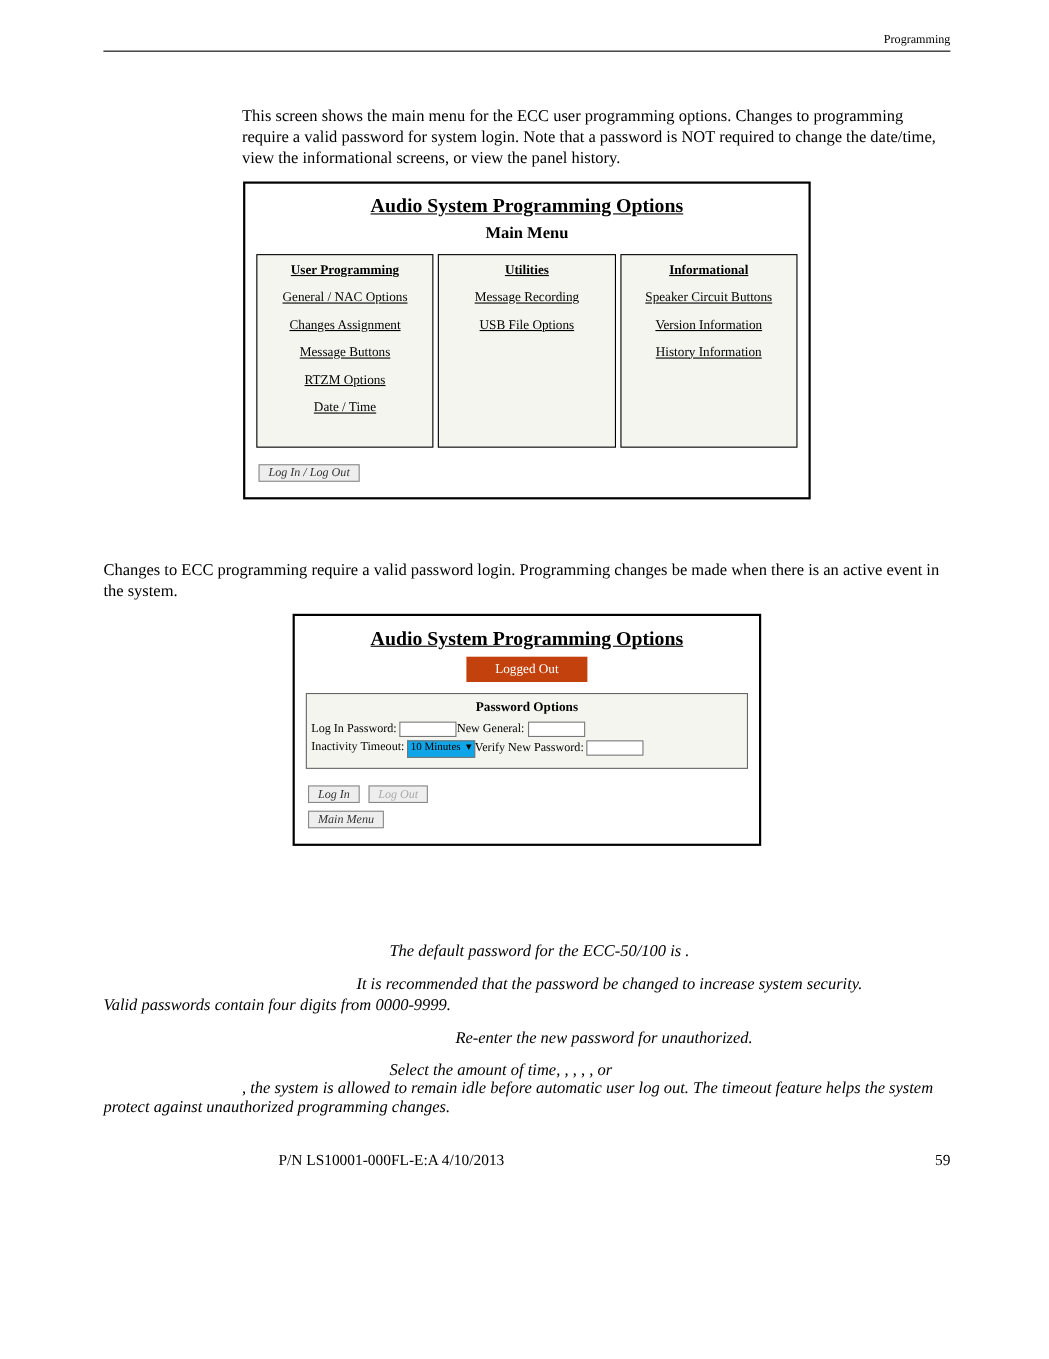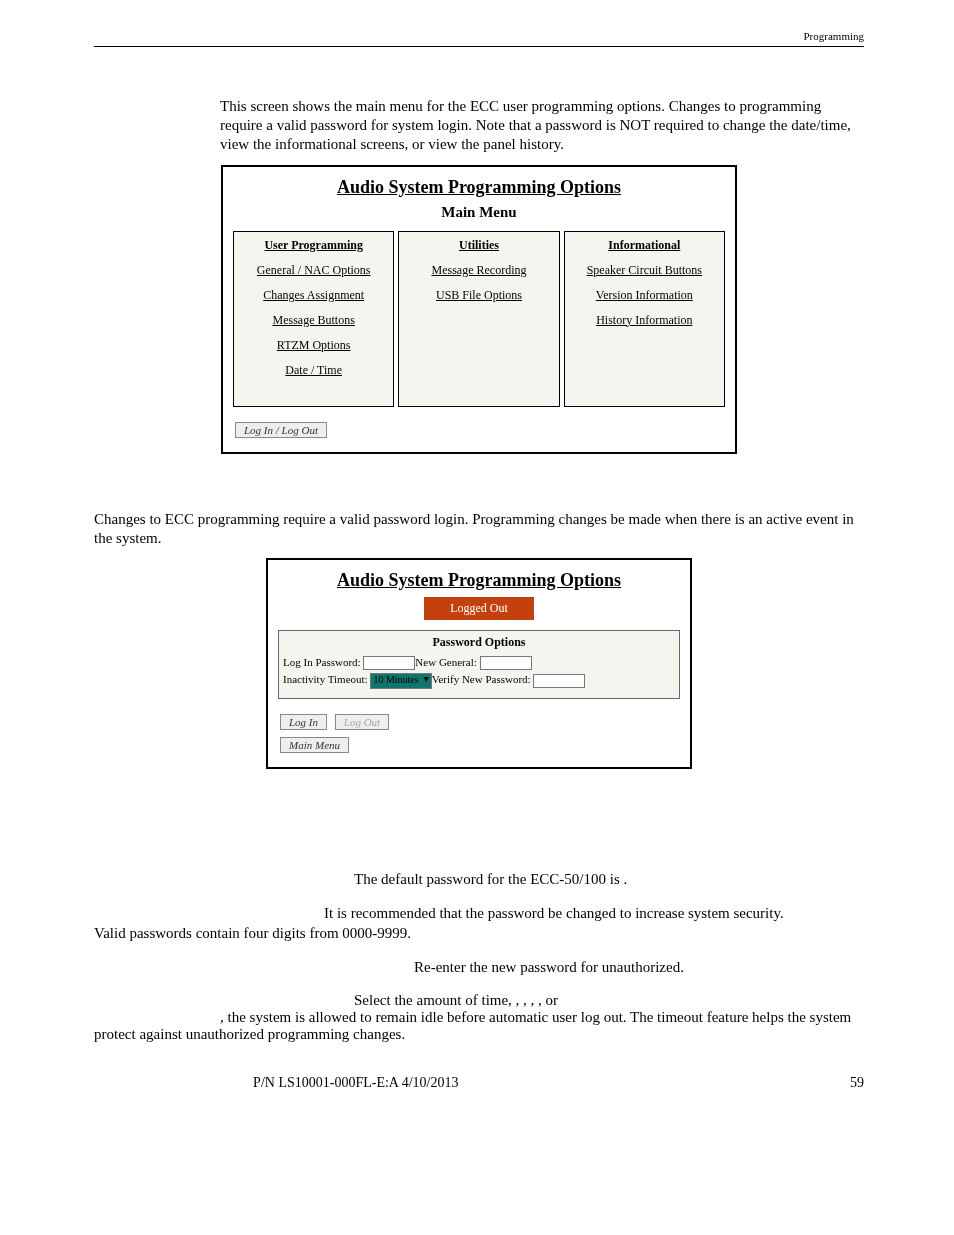--- a/index.html
+++ b/index.html
@@ -115,40 +115,40 @@
     display: inline-block;
     border: 1px solid #777;
     background: #fff;
     width: 50px;
     height: 12px;
     vertical-align: middle;
   }
   .tiny-select {
     display: inline-block;
     border: 1px solid #777;
-    background: #0f766e;
+    background: #0ea5e9;
     height: 14px;
     font-size: 10px;
     padding: 0 12px 0 2px;
     position: relative;
   }
   .tiny-select::after {
     content: "▾";
     position: absolute;
     right: 2px;
     top: -1px;
     font-size: 10px;
   }
   .footer {
     margin-top: 32px;
     font-size: 14px;
   }
   .footer-left { text-align: center; display: inline-block; width: 68%; }
   .footer-right { float: right; }
-  .indent-block { padding-left: 126px; margin-top: 16px; }
+  .indent-block { padding-left: 126px; margin-top: 2px; font-style: italic; }
   .mb12 { margin-bottom: 12px; }
 </style>
 </head>
 <body>
 
 <div class="header-right">Programming</div>
 <hr class="hdr">
 
 <p class="para first">This screen shows the main menu for the ECC user programming options.  Changes to programming require a valid password for system login.  Note that a password is NOT required to change the date/time, view the informational screens, or view the panel history.</p>
 

